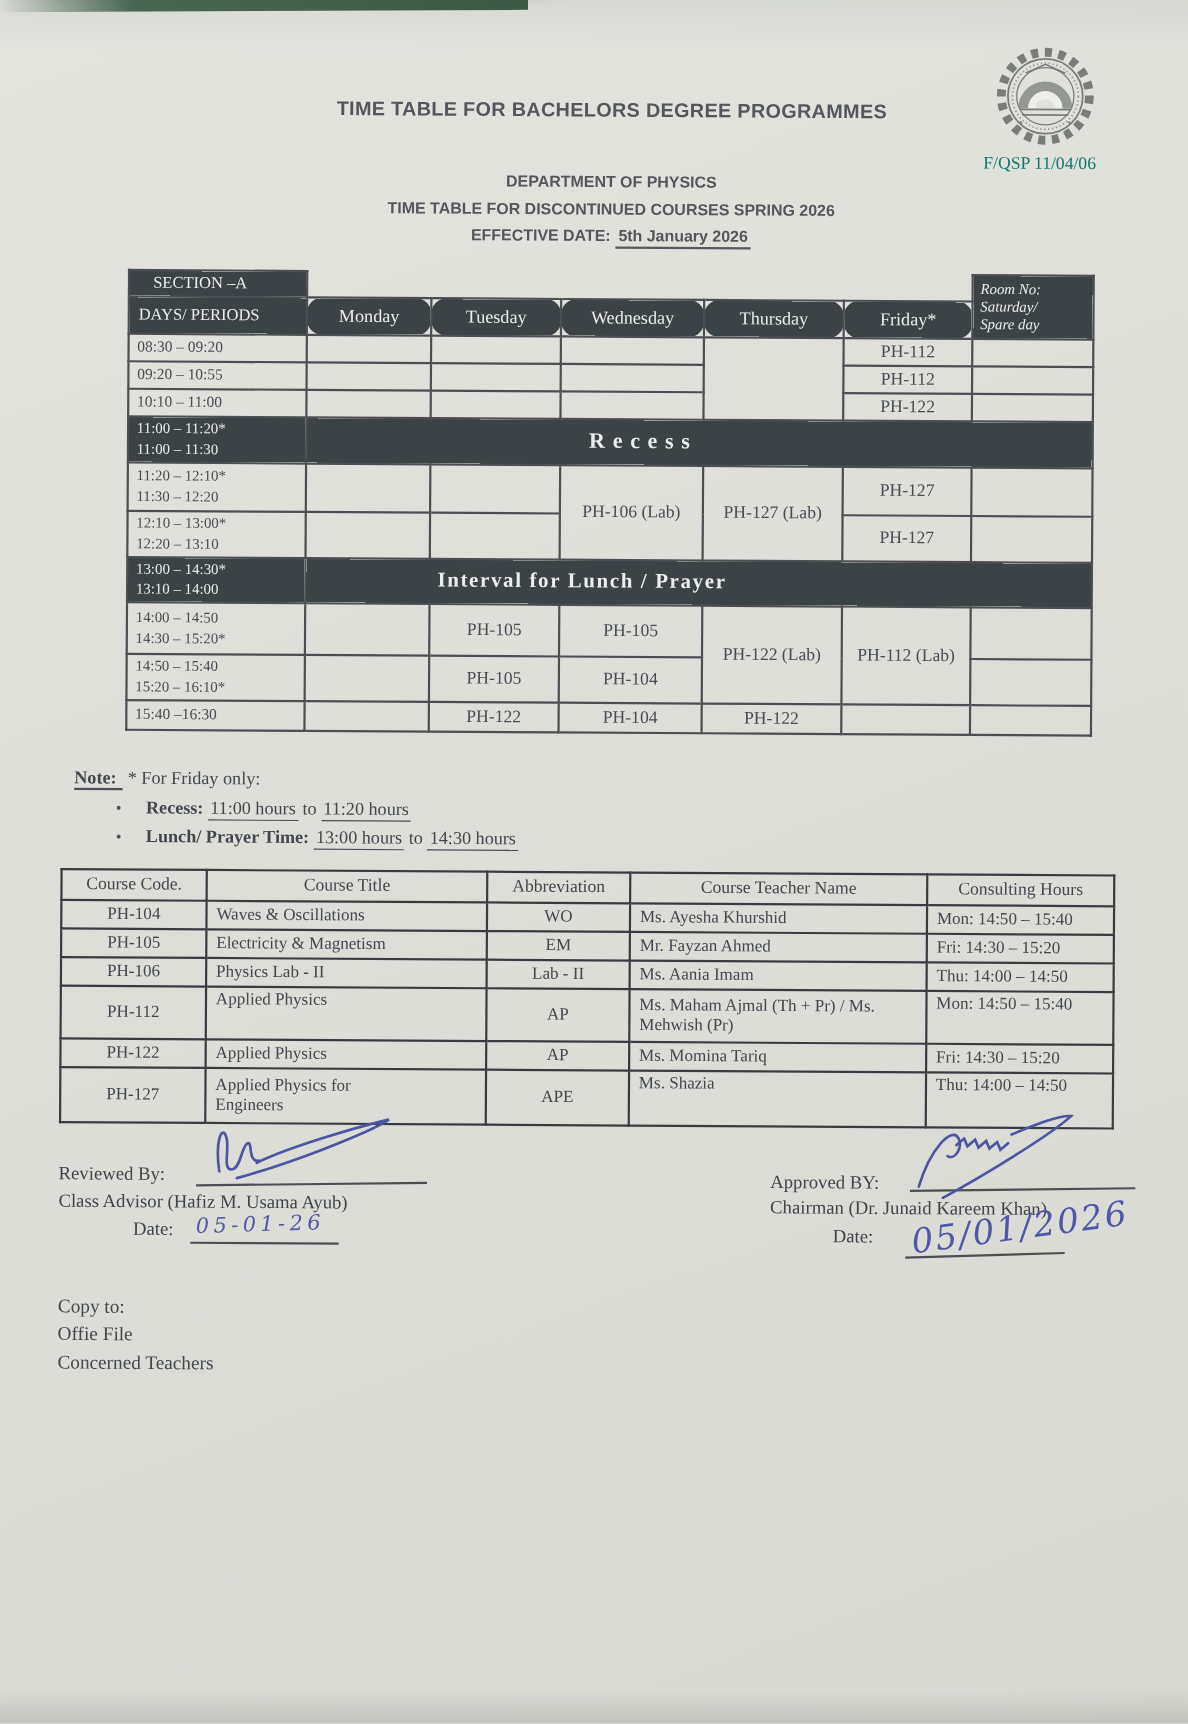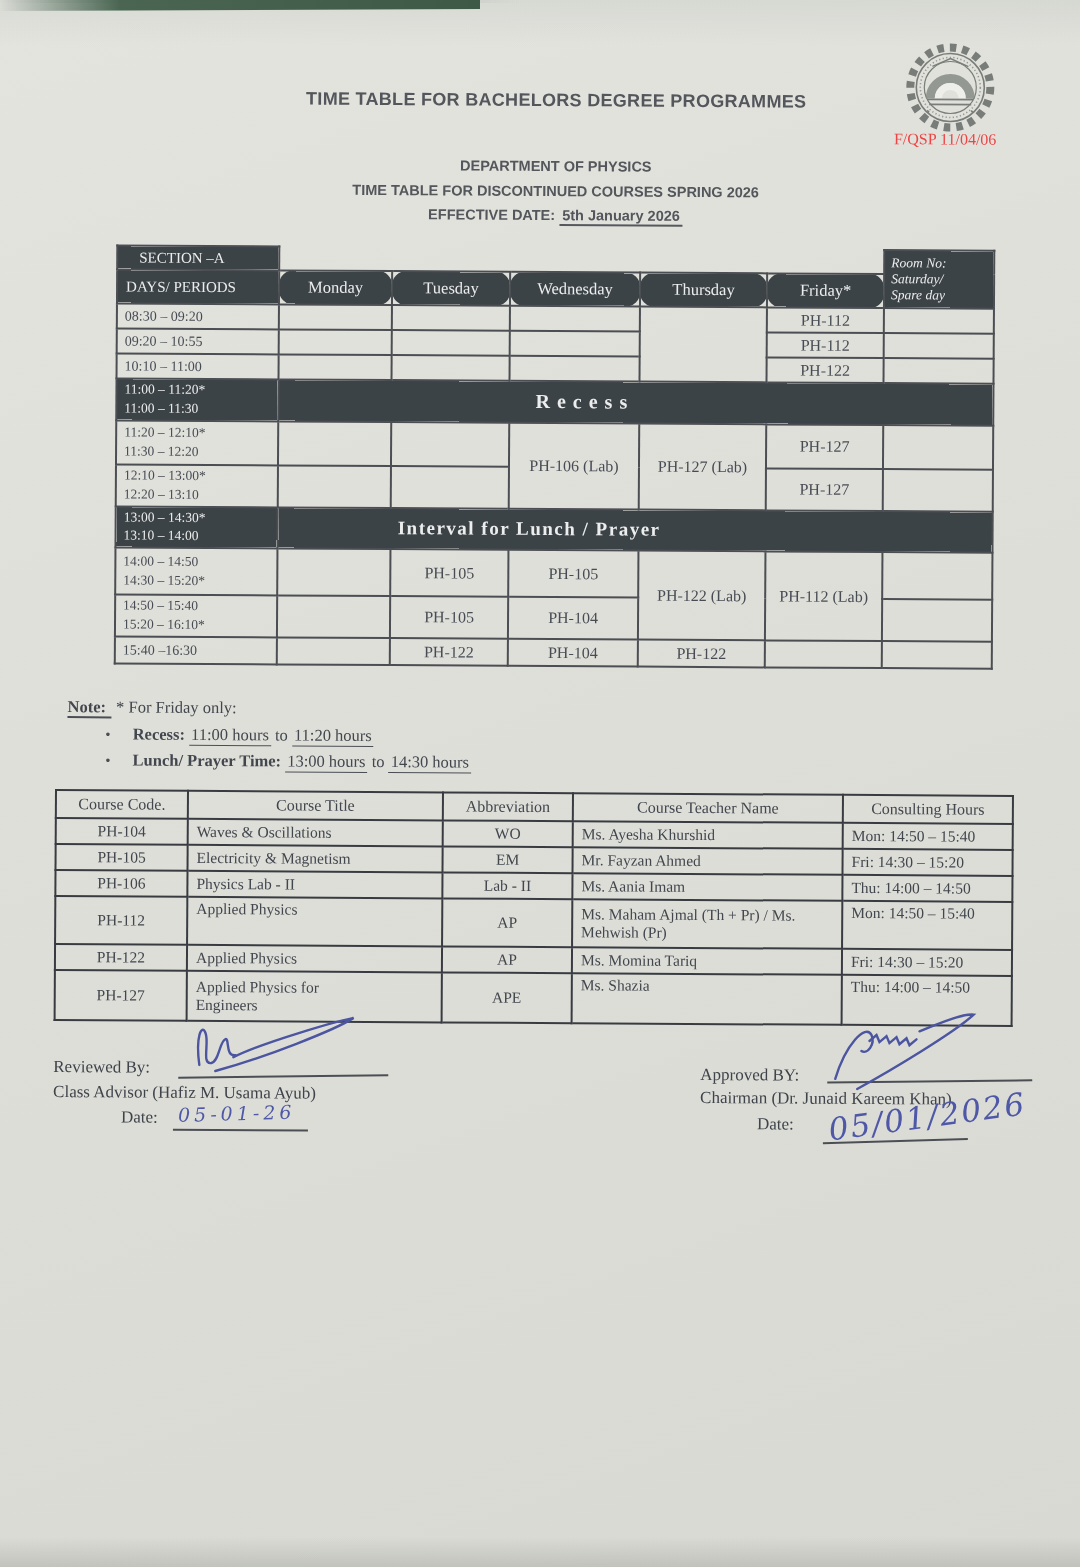--- a/index.html
+++ b/index.html
@@ -21,22 +21,22 @@
     transform:rotate(0.35deg);transform-origin:540px 300px;}
 
   
   .doc-head{position:absolute;left:15px;top:0;width:1080px;text-align:center;
     font-family:"Liberation Sans",sans-serif;font-weight:bold;color:#53565b;}
   .main-title{position:absolute;top:90px;left:0;width:100%;font-size:18px;letter-spacing:0.3px;}
   .dept{position:absolute;top:158px;left:0;width:100%;font-size:14.5px;}
   .subtitle{position:absolute;top:183px;left:0;width:100%;font-size:14.5px;}
   .effective{position:absolute;top:207px;left:0;width:100%;font-size:14.5px;}
   .effective .date-u{border-bottom:2px solid #55595e;padding:0 3px 1px 3px;}
-  .form-code{position:absolute;left:893px;top:128px;font-family:"Liberation Serif",serif;
-    font-weight:normal;font-size:16px;color:#ef4444;}
+  .form-code{position:absolute;left:893px;top:138px;font-family:"Liberation Serif",serif;
+    font-weight:normal;font-size:16px;color:#0f766e;}
   .logo{position:absolute;left:890px;top:34px;}
 
   
   .tt-wrap{position:absolute;left:116px;top:247px;}
   table.tt{border-collapse:collapse;table-layout:fixed;width:877px;}
   table.tt td{border:2px solid #4b4e52;font-size:16px;color:#474c54;
     text-align:center;vertical-align:middle;padding:1px 2px;overflow:hidden;}
   table.tt td.ghost{border:none;background:transparent;}
   table.tt td.dark{background:#3c4347;color:#eceded;}
   table.tt td.sec{text-align:left;padding-left:21px;font-size:15px;}
@@ -343,16 +343,21 @@
         <path d="M46 34 l7 -6 l3 7 l7 -6 l3 7 l7 -6 l3 7 l7 -6 l3 7 l7 -6"></path>
         <path d="M96 24 C120 14 140 6 150 7 C132 24 70 62 34 82"></path>
       </g>
     </svg>
   </div>
   <div class="sig bold" style="left:705px;top:1087px;">Chairman (Dr. Junaid Kareem Khan)</div>
   <div class="sig" style="left:762px;top:1113px;">Date:</div>
   <div class="hand" style="position:absolute;left:833px;top:1096px;font-size:31px;letter-spacing:2px;transform:rotate(-8deg);">05/01/2026</div>
   <div class="sig-line" style="left:828px;top:1138px;width:145px;height:1.5px;transform:rotate(-2deg);"></div>
 
+  <div class="copyto">
+    <div>Copy to:</div>
+    <div>Offie File</div>
+    <div>Concerned Teachers</div>
+  </div>
 
 </div>
 
 <div class="bottom-shade"></div>
 
 </body></html>

